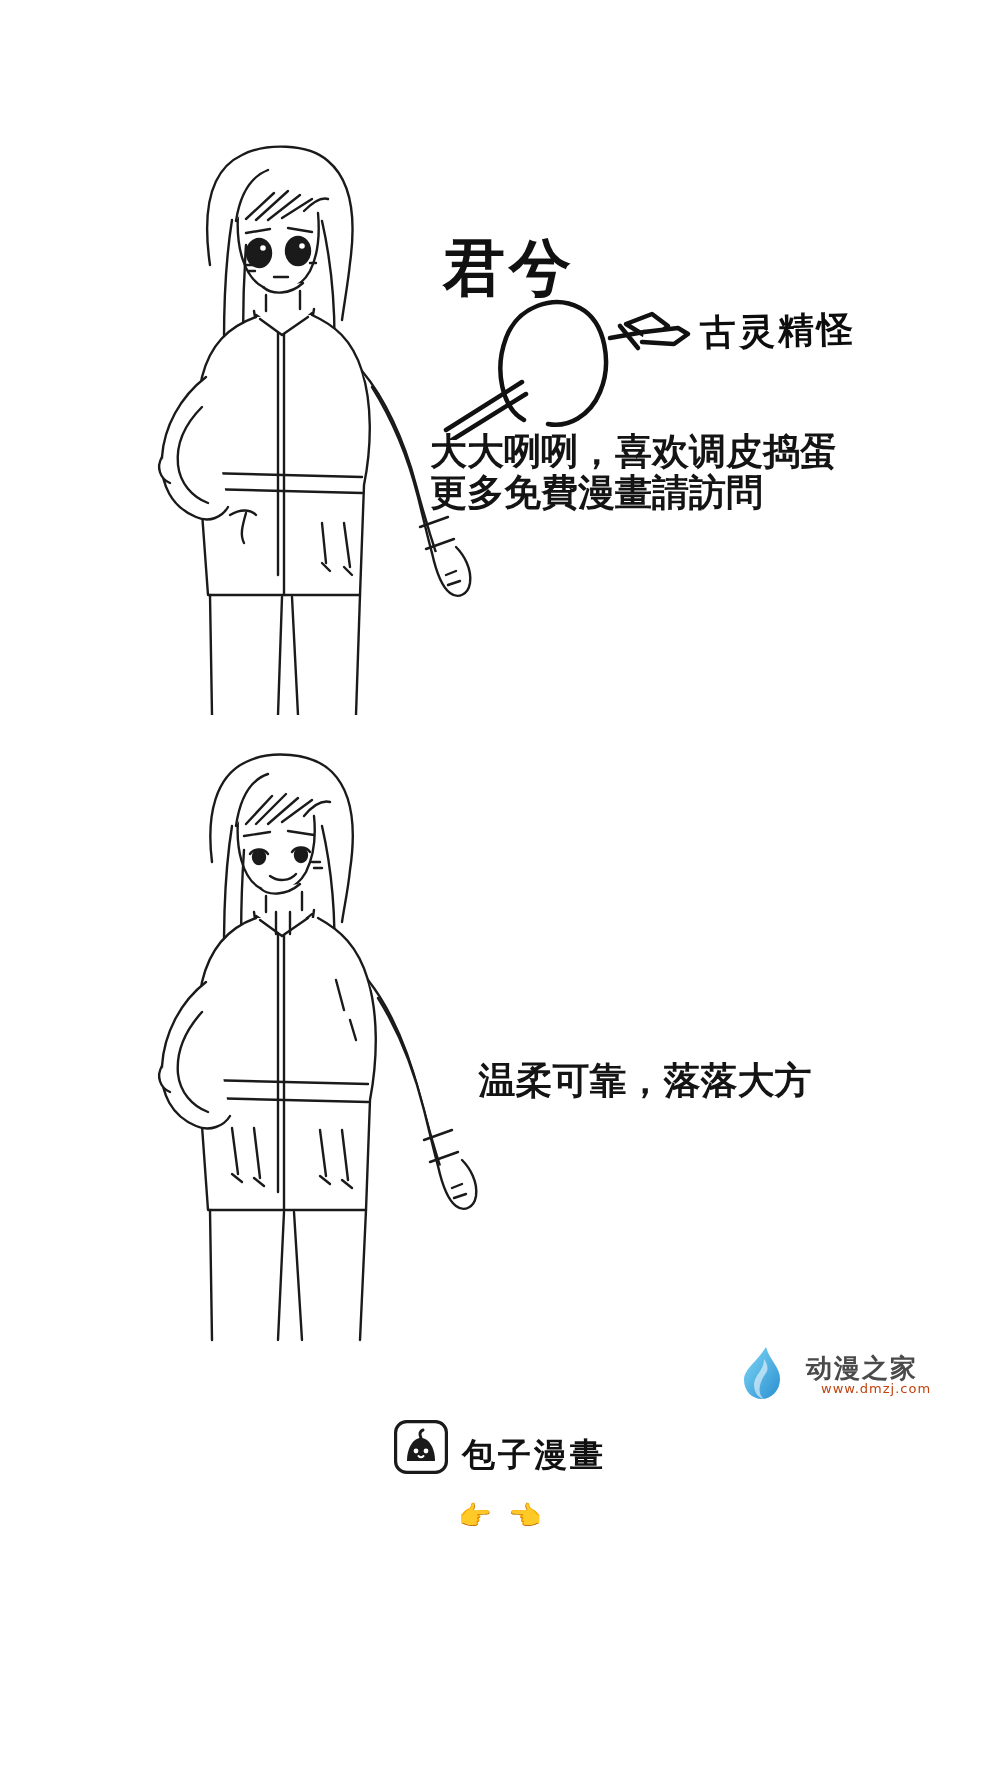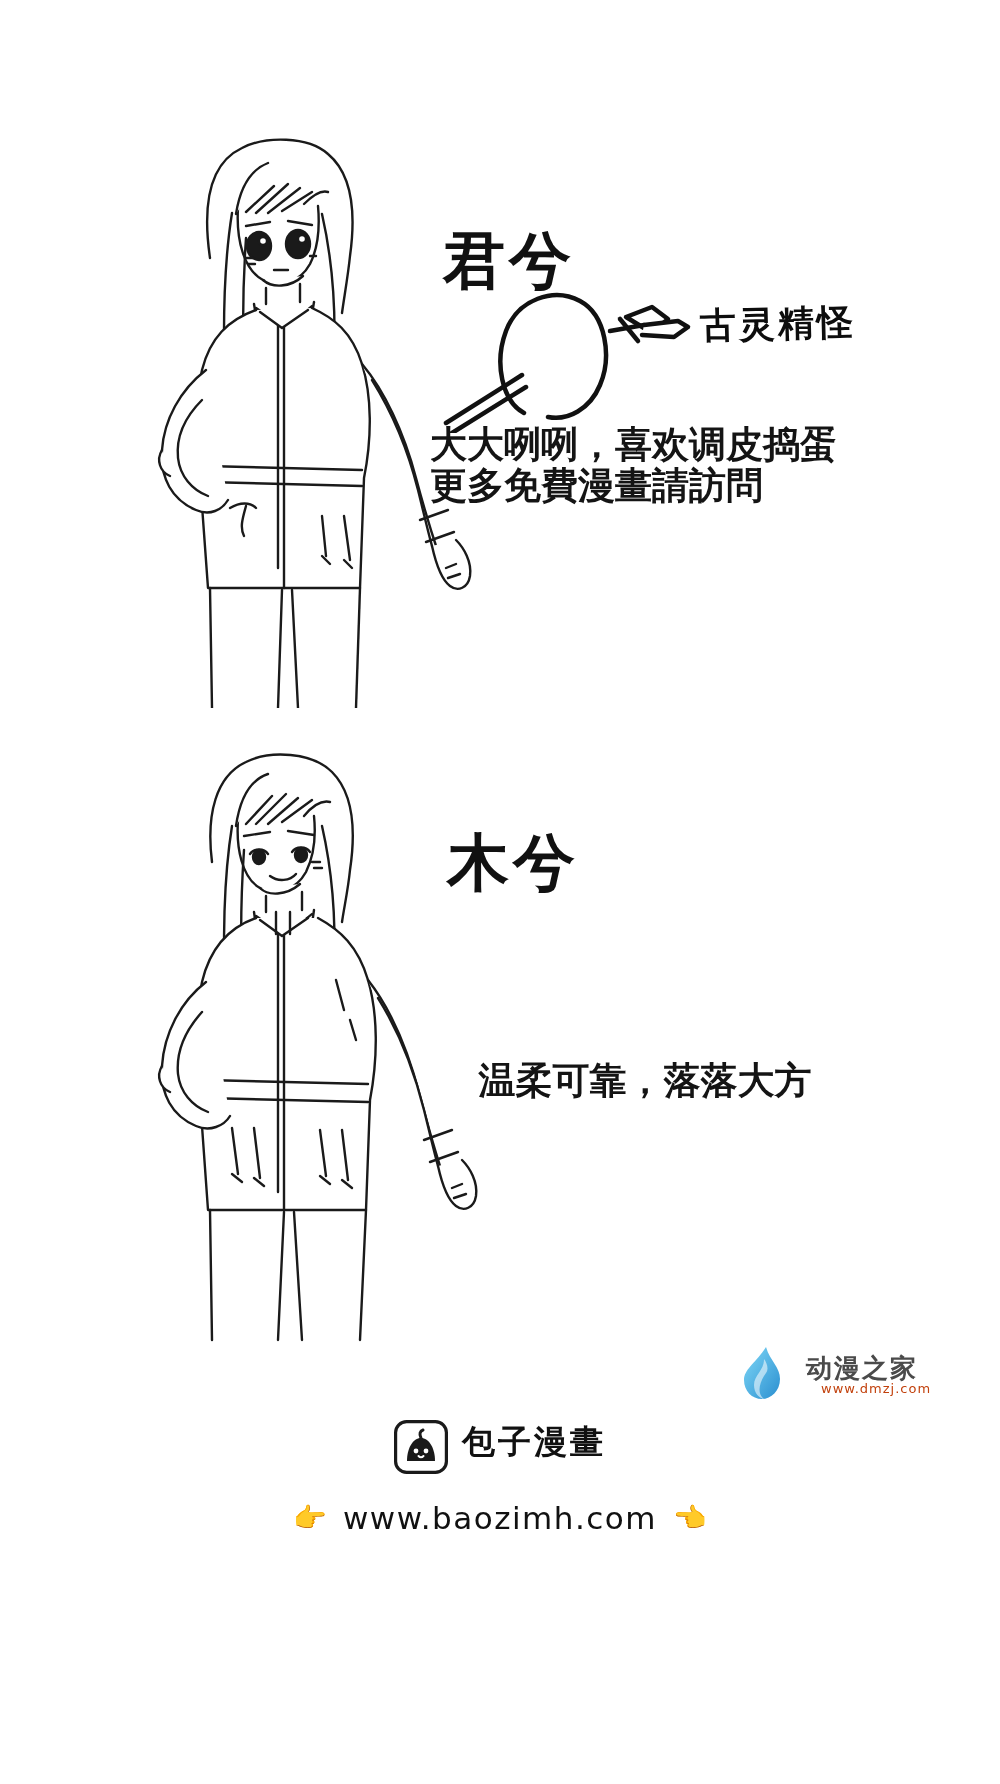--- a/index.html
+++ b/index.html
@@ -18,21 +18,21 @@
   .page {
     position: absolute;
     inset: 0;
     background: #ffffff;
   }
 
   
   .panel {
     position: absolute;
   }
-  #panel-1 { left: 0; top: 8px; width: 992px; height: 720px; }
+  #panel-1 { left: 0; top: 15px; width: 992px; height: 720px; }
   #panel-2 { left: 0; top: 730px; width: 1000px; height: 620px; }
 
   .figure-art {
     position: absolute;
     left: 60px;
     top: 0;
   }
 
   
   .char-name {
@@ -121,21 +121,21 @@
   
   #footer {
     position: absolute;
     left: 0;
     top: 1420px;
     width: 1000px;
     text-align: center;
   }
   #brand-row {
     display: flex;
-    align-items: flex-start;
+    align-items: flex-end;
     justify-content: center;
     gap: 14px;
     margin-bottom: 22px;
   }
   #brand-name {
     font-size: 33px;
     font-weight: 700;
     color: #111111;
     letter-spacing: 3px;
   }
@@ -342,21 +342,20 @@
           <path d="M364 468 L376 464"></path>
 
           <path d="M120 480 L122 610"></path>
           <path d="M194 482 L188 610"></path>
           <path d="M204 482 L212 610"></path>
           <path d="M276 480 L270 610"></path>
         </g>
       </svg>
     </div>
 
-    <div class="char-name" id="name-2" style="top:102px;">木兮</div>
 
     <div class="desc" id="desc-2" style="top:330px;">
       <span class="desc-line">温柔可靠，落落大方</span>
     </div>
   </div>
 
   <div id="watermark">
     <span>
       <svg width="46" height="56" viewBox="0 0 46 56" xmlns="http://www.w3.org/2000/svg">
         <defs>
@@ -387,18 +386,17 @@
           <circle cx="32" cy="31" r="2.4" fill="#ffffff"></circle>
           <path d="M24.5 36 C26 37.6 28 37.6 29.5 36" stroke="#ffffff" stroke-width="2" fill="none" stroke-linecap="round"></path>
         </svg>
       </span>
       <span id="brand-name">包子漫畫</span>
     </div>
 
 
     <div id="footer-url-row">
       <span class="point-emoji">👉</span>
-      <span id="footer-url">www.baozimh.com</span>
       <span class="point-emoji">👈</span>
     </div>
   </div>
 
 </div>
 
 </body></html>

